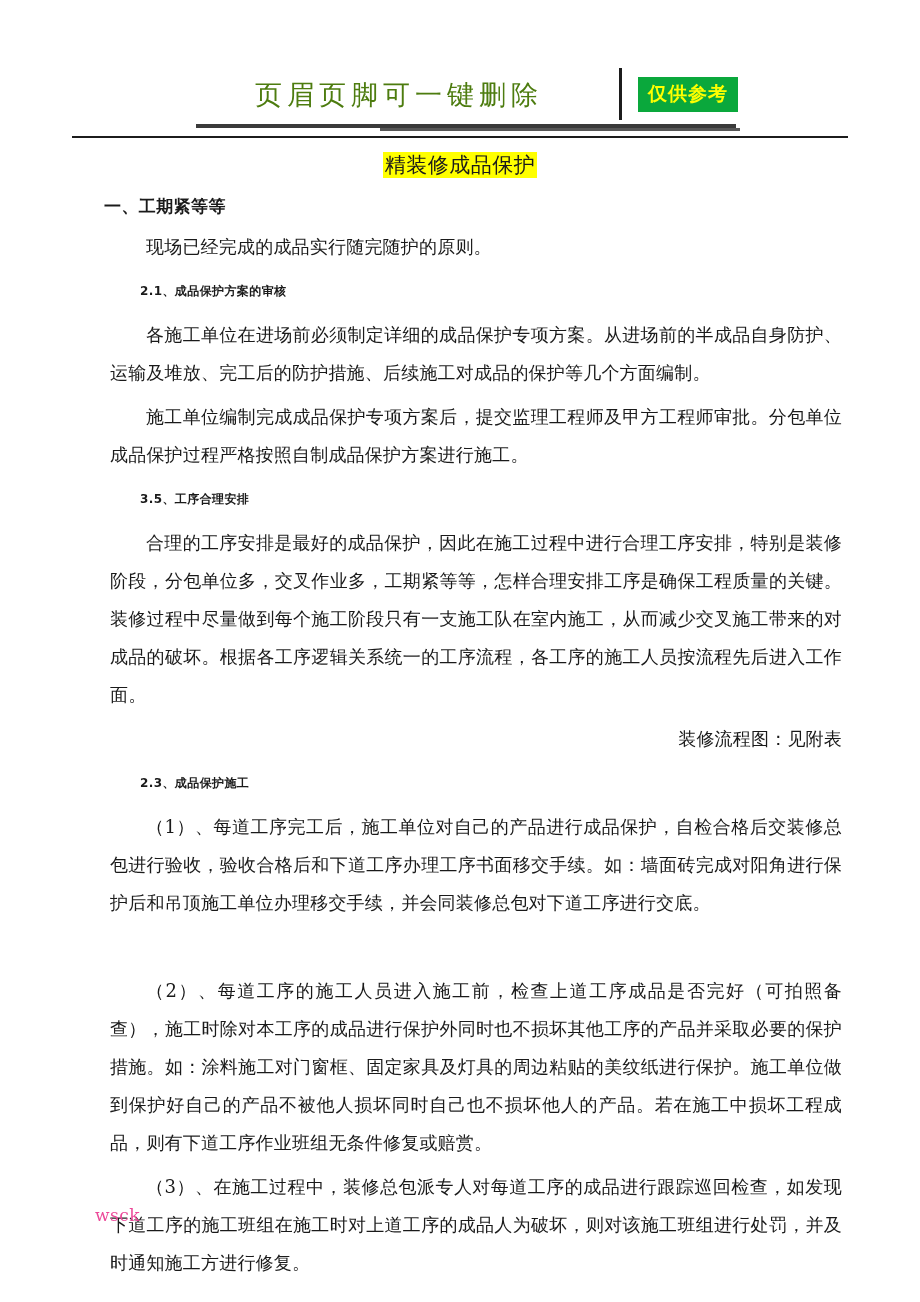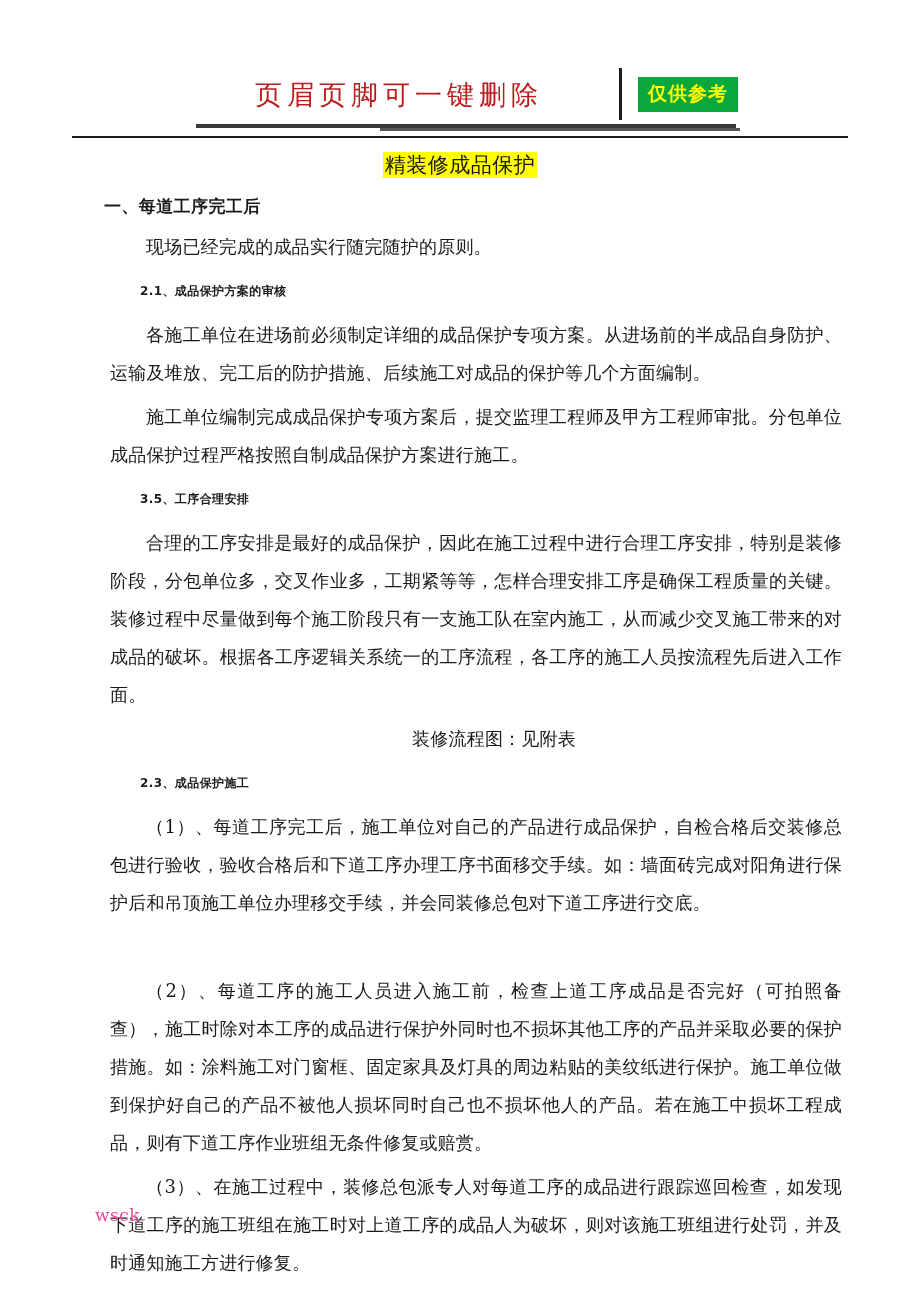--- a/index.html
+++ b/index.html
@@ -39,21 +39,21 @@
     height: 56px;
     display: flex;
     align-items: center;
   }
   .header-note {
     flex: 1 1 auto;
     text-align: center;
     font-family: "DejaVu Serif", "Liberation Serif", serif;
     font-size: 27px;
     letter-spacing: 5px;
-    color: #b91c1c;
+    color: #4d7c0f;
     white-space: nowrap;
     line-height: 1;
     padding-right: 14px;
   }
   .header-divider {
     width: 3px;
     height: 52px;
     background: #1c1c1c;
     flex: 0 0 auto;
     margin-right: 16px;
@@ -141,21 +141,21 @@
     font-size: 18px;
     line-height: 38px;
     margin: 6px;
     padding-left: 32px;
     text-indent: 36px;
     text-align: justify;
     text-justify: inter-character;
     letter-spacing: 0.2px;
   }
   .para.tight {
-    text-align: center;
+    text-align: right;
   }
   .spacer-line {
     height: 38px;
   }
 
   .footer-mark {
     position: absolute;
     left: 95px;
     top: 1205px;
     font-family: "DejaVu Serif", "Liberation Serif", serif;
@@ -177,21 +177,21 @@
     </div>
     <div class="rule-thick"></div>
     <div class="rule-thick-2"></div>
     <div class="rule-thin"></div>
   </div>
 
   <div class="content">
 
     <h1 class="doc-title"><span class="hl">精装修成品保护</span></h1>
 
-    <div class="h1">一、每道工序完工后</div>
+    <div class="h1">一、工期紧等等</div>
     <p class="para">现场已经完成的成品实行随完随护的原则。</p>
 
 
     <div class="h2">2.1、成品保护方案的审核</div>
     <p class="para">各施工单位在进场前必须制定详细的成品保护专项方案。从进场前的半成品自身防护、运输及堆放、完工后的防护措施、后续施工对成品的保护等几个方面编制。</p>
     <p class="para">施工单位编制完成成品保护专项方案后，提交监理工程师及甲方工程师审批。分包单位成品保护过程严格按照自制成品保护方案进行施工。</p>
 
     <div class="h2">3.5、工序合理安排</div>
     <p class="para">合理的工序安排是最好的成品保护，因此在施工过程中进行合理工序安排，特别是装修阶段，分包单位多，交叉作业多，工期紧等等，怎样合理安排工序是确保工程质量的关键。装修过程中尽量做到每个施工阶段只有一支施工队在室内施工，从而减少交叉施工带来的对成品的破坏。根据各工序逻辑关系统一的工序流程，各工序的施工人员按流程先后进入工作面。</p>
     <p class="para tight">装修流程图：见附表</p>

